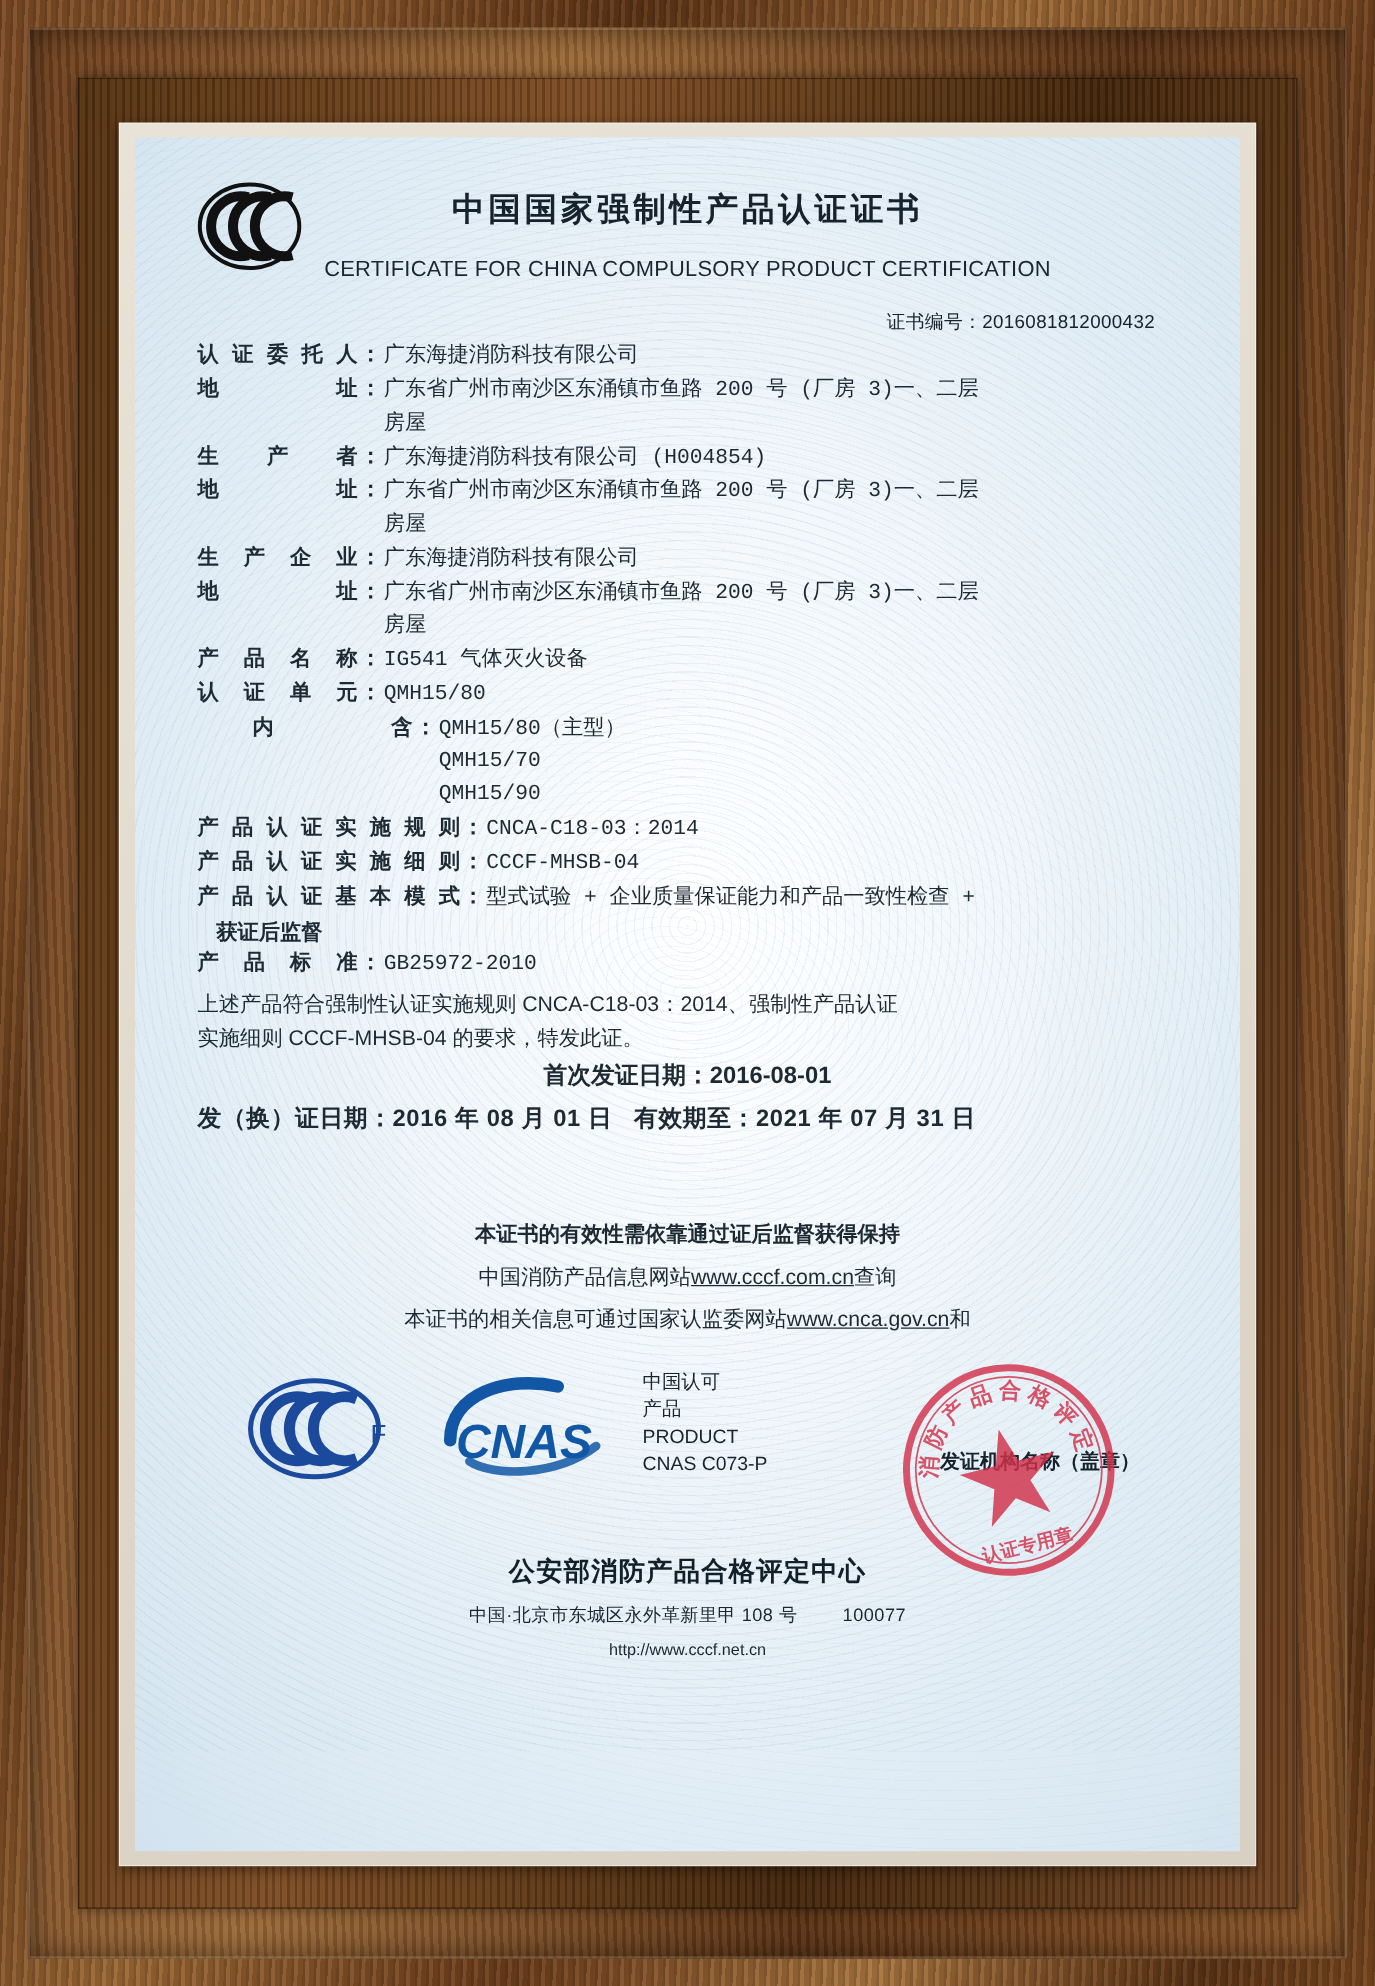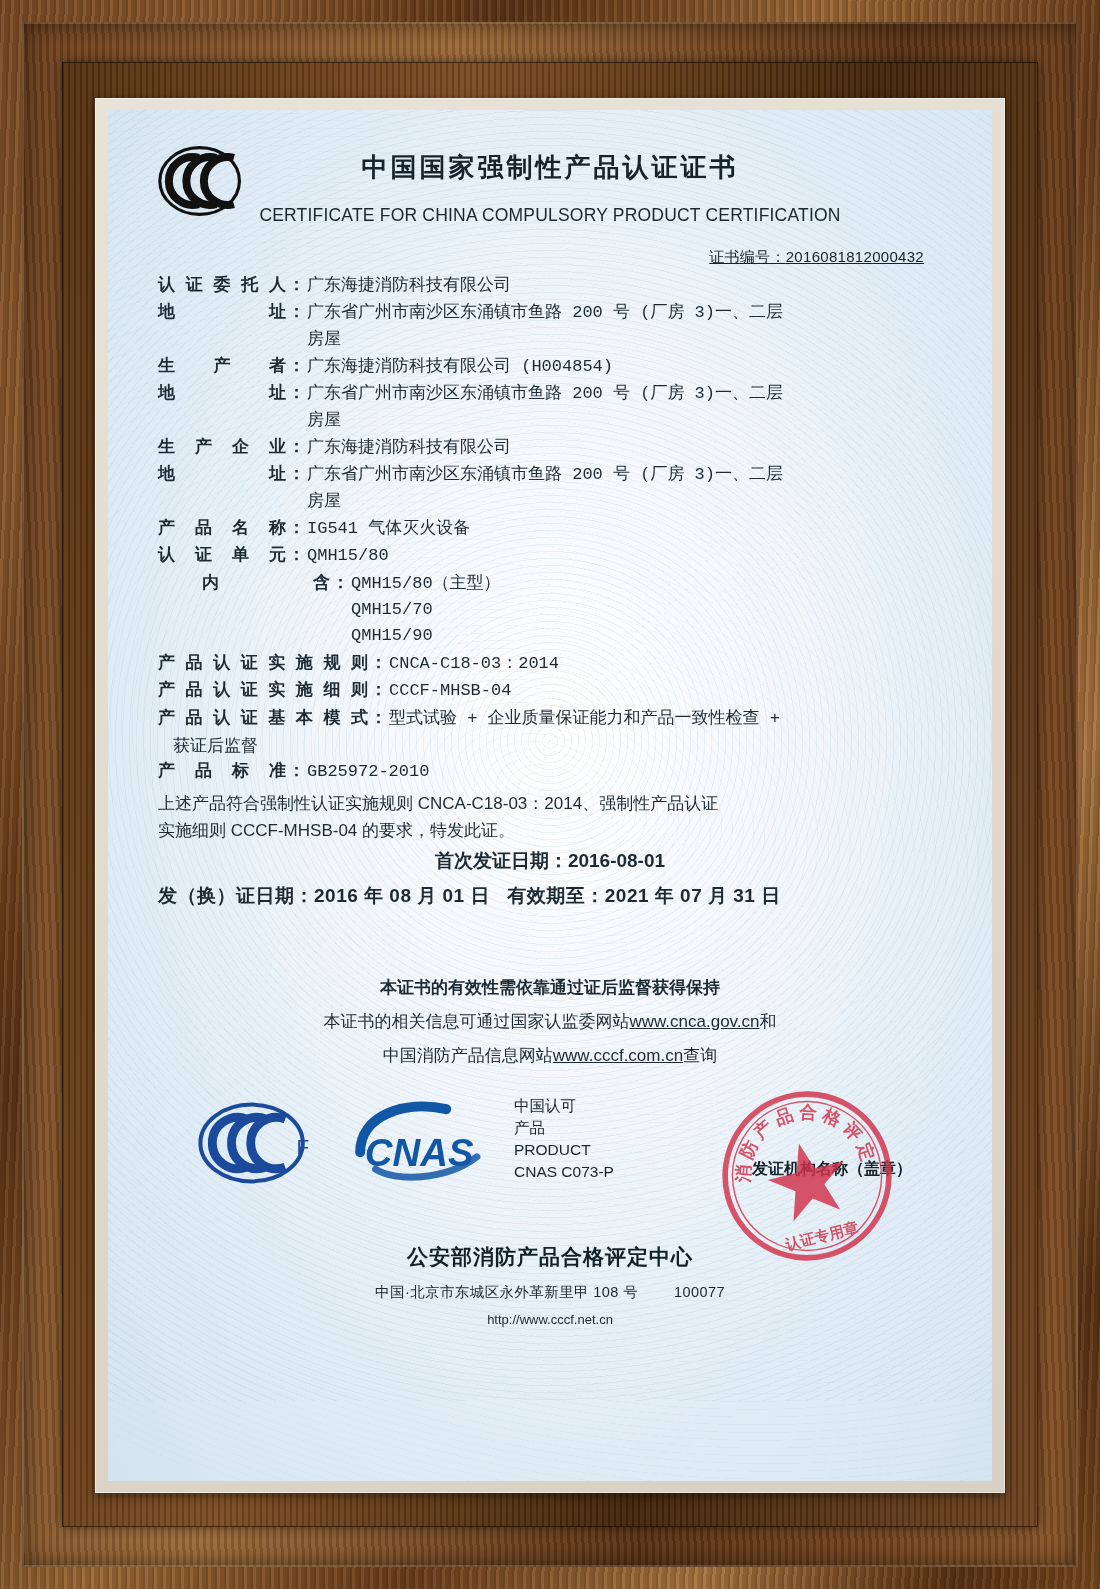--- a/index.html
+++ b/index.html
@@ -66,36 +66,35 @@
     text-align:center;font-size:26px;font-weight:bold;letter-spacing:3px;
     color:#16222c;padding-top:14px;
   }
   .title-en{
     text-align:center;font-size:17.5px;letter-spacing:.2px;color:#1b2730;
     margin-top:20px;
   }
   .certno{
     text-align:right;font-size:15px;margin-top:12px;padding-right:34px;color:#16222c;
     letter-spacing:.3px;
-    text-decoration:underline;
   }
 
   
   .fields{margin-top:6px;font-size:17px;line-height:1.55;}
   .row{display:flex;align-items:flex-start;margin-bottom:1px;font-family:Liberation Mono, monospace;}
   .lbl{
     width:128px;flex:0 0 128px;font-weight:bold;text-align:justify;
     text-align-last:justify;padding-left:16px;padding-right:2px;letter-spacing:0px;
   }
   .colon{flex:0 0 12px;font-weight:bold;}
   .val{flex:1;padding-left:2px;word-break:break-all;}
   .val .ind{display:block;}
   .rule-row .lbl{width:210px;flex:0 0 210px;}
   .wide{margin-left:16px;}
-  .wideline{font-weight:normal;margin-left:31px;}
+  .wideline{font-weight:bold;margin-left:31px;}
   .block-note{margin-top:4px;font-size:17px;line-height:1.6;padding:0 8px 0 16px;}
   .dates{margin-top:2px;font-size:19px;}
   .firstdate{text-align:center;font-weight:bold;}
   .issue{margin-top:6px;padding-left:16px;font-weight:bold;letter-spacing:.5px;}
 
   
   .notes{margin-top:60px;text-align:center;font-size:17px;line-height:2.0;}
   .notes .n1{font-weight:bold;}
   .link{text-decoration:underline;}
 
@@ -245,24 +244,24 @@
           <div class="firstdate">首次发证日期：2016-08-01</div>
           <div class="issue">
             <span>发（换）证日期：</span><span>2016 年 08 月 01 日</span>&nbsp;&nbsp;&nbsp;<span>有效期至：</span><span>2021 年 07 月 31 日</span>
           </div>
         </div>
       </div>
 
       <div class="notes">
         <div class="n1">本证书的有效性需依靠通过证后监督获得保持</div>
         <div>
+          <span>中国消防产品信息网站</span><span class="link">www.cccf.com.cn</span><span>查询</span>
+        </div>
+        <div>
           <span>本证书的相关信息可通过国家认监委网站</span><span class="link">www.cnca.gov.cn</span><span>和</span>
-        </div>
-        <div>
-          <span>中国消防产品信息网站</span><span class="link">www.cccf.com.cn</span><span>查询</span>
         </div>
       </div>
 
       <div class="logos">
         <span class="cccf">
           <svg width="128" height="92" viewBox="0 0 160 112">
             <ellipse cx="72" cy="56" rx="64" ry="48" fill="none" stroke="#1b4a9c" stroke-width="5"></ellipse>
             <path d="M66 26 A32 32 0 1 0 66 86" fill="none" stroke="#1b4a9c" stroke-width="11"></path>
             <path d="M90 26 A32 32 0 1 0 90 86" fill="none" stroke="#1b4a9c" stroke-width="11"></path>
             <path d="M114 26 A32 32 0 1 0 114 86" fill="none" stroke="#1b4a9c" stroke-width="11"></path>

